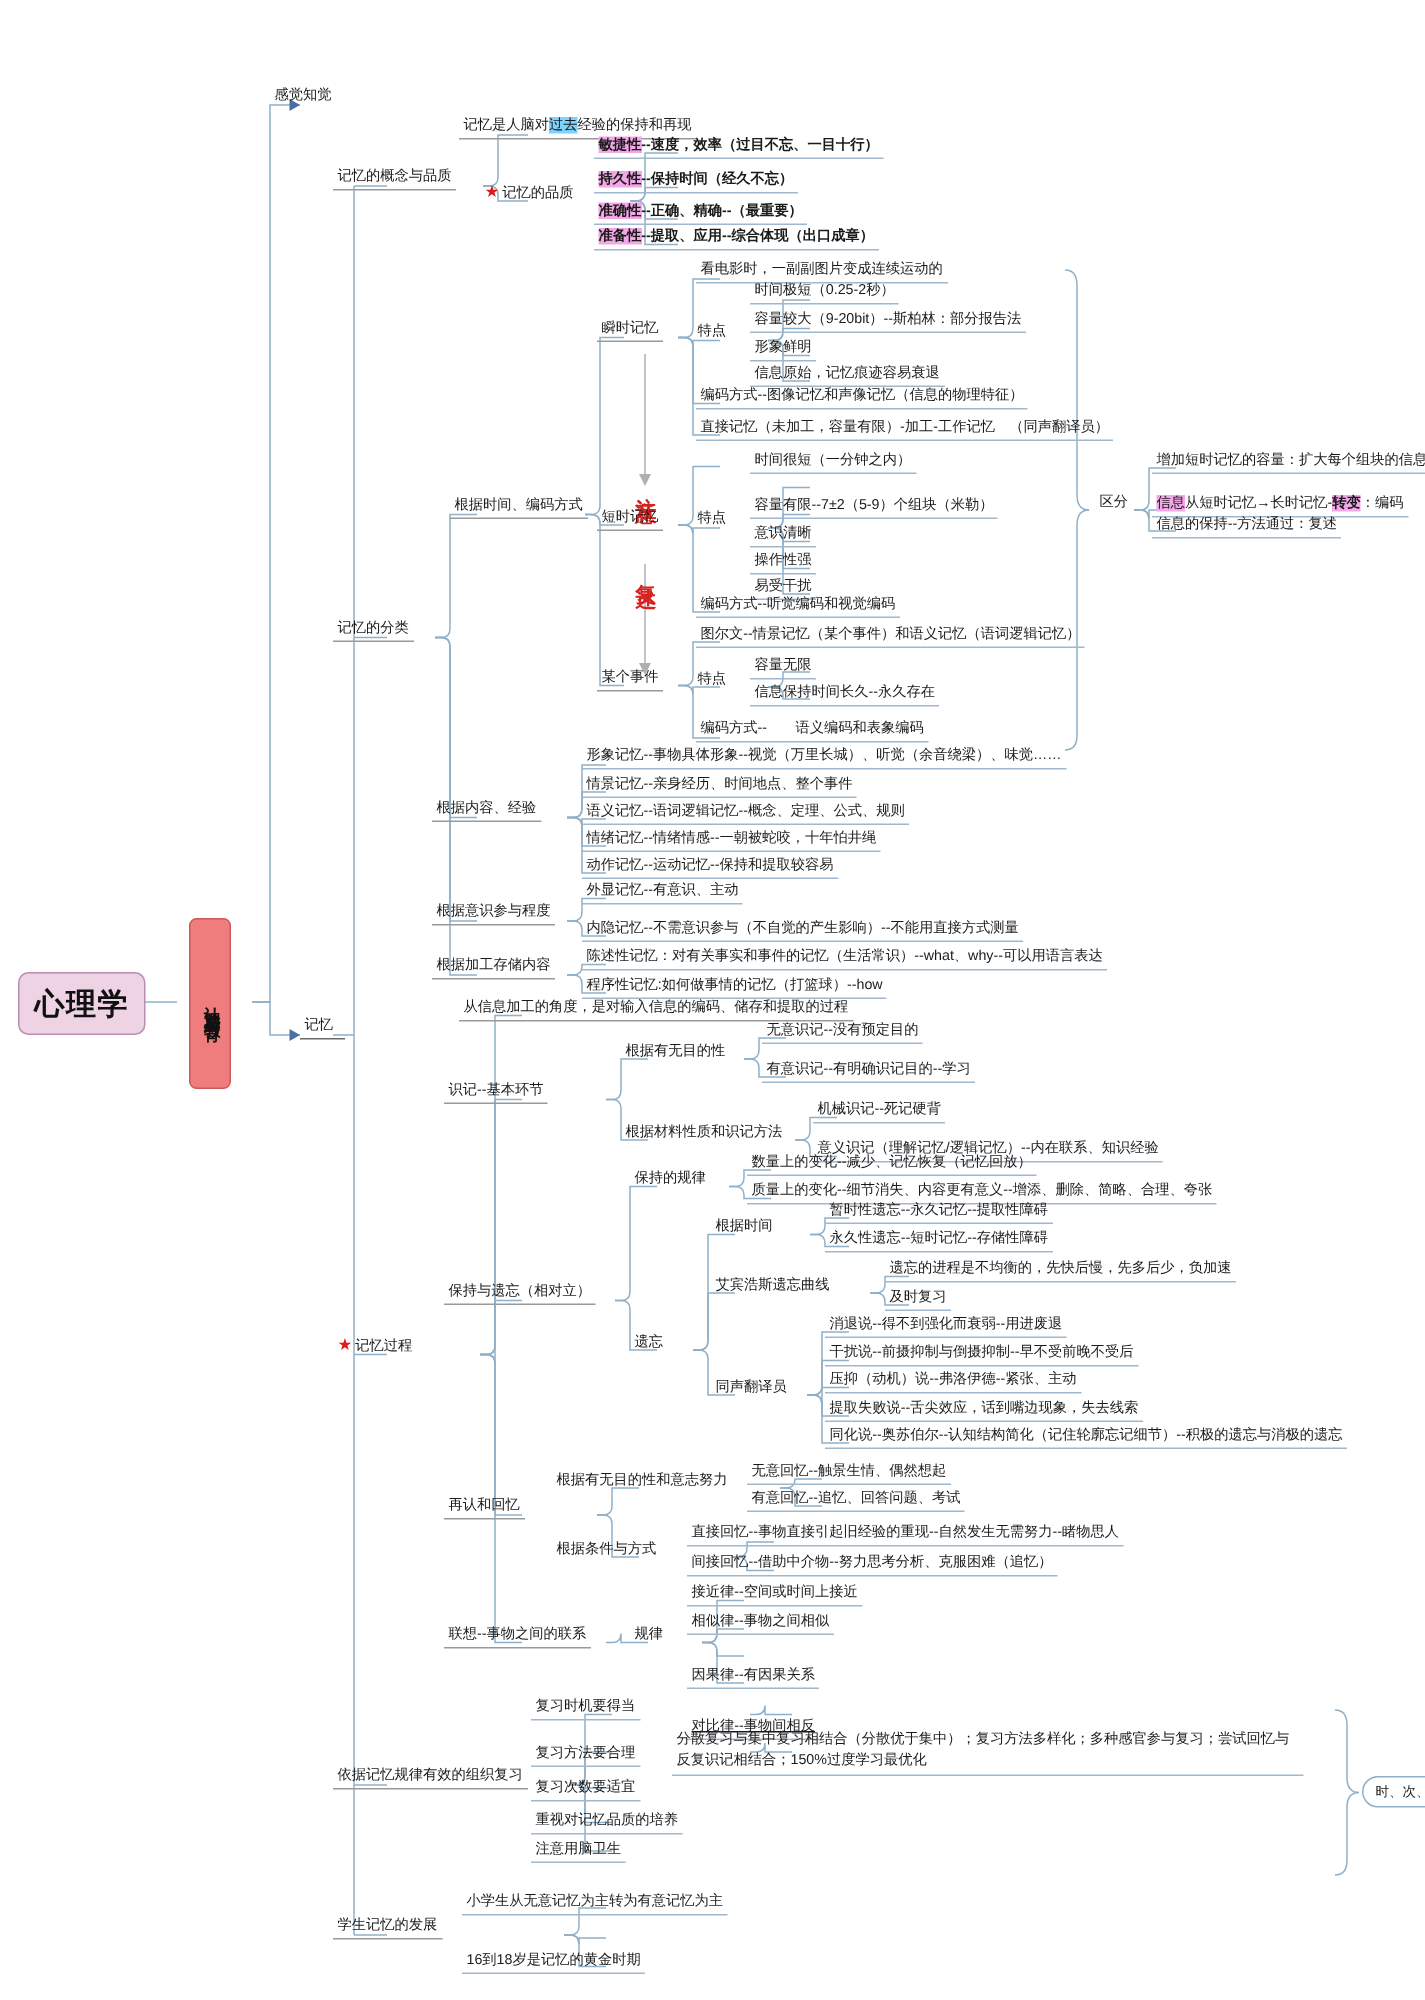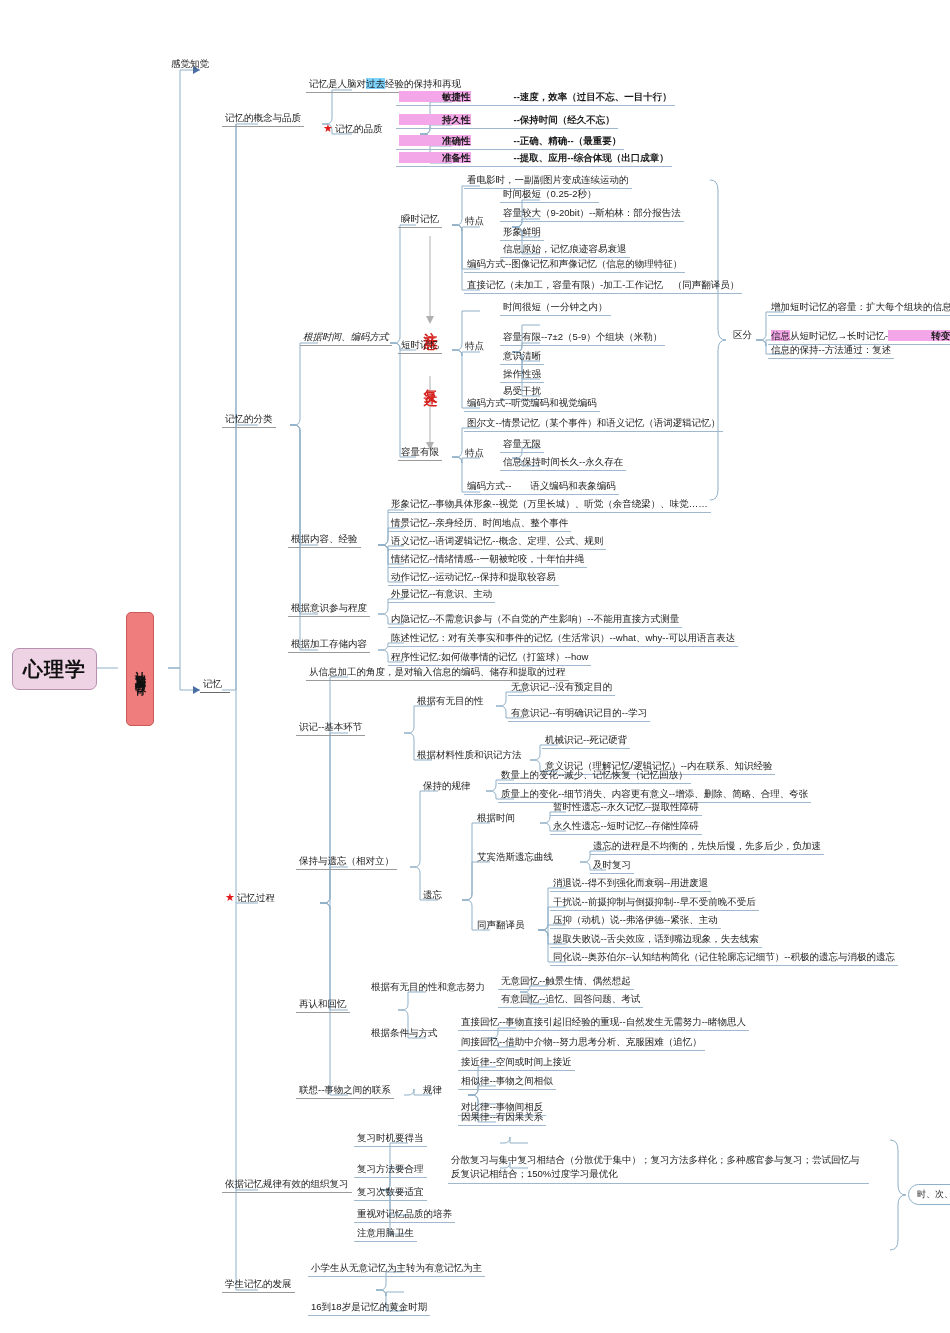--- a/index.html
+++ b/index.html
@@ -62,21 +62,21 @@
     font-weight:bold;
     writing-mode:vertical-rl;
     text-orientation:upright;
     letter-spacing:3px;
     border-bottom:none;
     white-space:nowrap;
   }
   .star{color:#e0191b;font-size:11px;margin-right:2px;}
   .hl-cyan{background:#7dd3fc;}
   .hl-pink{background:#f3a7e8;}
-  .b{font-weight:bold;padding-left:43px;}
+  .b{font-weight:bold;}
   .pill{
     position:absolute;
     border:1px solid #8fb0c8;
     border-radius:11px;
     font-size:9px;
     padding:3px 8px;
     white-space:nowrap;
     color:#1a1a1a;
     background:#fff;
   }
@@ -239,21 +239,21 @@
   </svg>
 
   <div class="root" style="left:12px;top:648px;width:83px;height:40px;">
     <span>心理学</span>
   </div>
 
   <div class="vbox" style="left:126px;top:612px;width:26px;height:112px;">
     <span>认知发展与教育</span>
   </div>
 
-  <div class="node plain nb" style="left:168px;top:57px;">
+  <div class="node plain nb" style="left:180px;top:57px;">
     <span>感觉知觉</span>
   </div>
 
   <div class="node plain" style="left:200px;top:677px;width:24px;border-bottom:1px solid #6b6b6b;">
     <span>记忆</span>
   </div>
 
   <div class="node plain" style="left:222px;top:111px;">
     <span>记忆的概念与品质</span>
   </div>
@@ -273,21 +273,21 @@
   <div class="node" style="left:396px;top:134px;">
     <span class="hl-pink b">准确性</span><span class="b">--正确、精确--（最重要）</span>
   </div>
   <div class="node" style="left:396px;top:151px;">
     <span class="hl-pink b">准备性</span><span class="b">--提取、应用--综合体现（出口成章）</span>
   </div>
 
   <div class="node plain" style="left:222px;top:412px;">
     <span>记忆的分类</span>
   </div>
-  <div class="node plain" style="left:300px;top:330px;font-style:italic;">
+  <div class="node plain" style="left:300px;top:330px;">
     <span>根据时间、编码方式</span>
   </div>
 
   <div class="redv" style="left:422px;top:320px;">
     <span>注意</span>
   </div>
   <div class="redv" style="left:422px;top:378px;">
     <span>复述</span>
   </div>
 
@@ -341,21 +341,21 @@
     <span>易受干扰</span>
   </div>
   <div class="node" style="left:464px;top:396px;">
     <span>编码方式--听觉编码和视觉编码</span>
   </div>
 
   <div class="node" style="left:464px;top:416px;">
     <span>图尔文--情景记忆（某个事件）和语义记忆（语词逻辑记忆）</span>
   </div>
   <div class="node plain" style="left:398px;top:445px;">
-    <span>容量有限</span>
+    <span>某个事件</span>
   </div>
   <div class="node nb" style="left:462px;top:446px;">
     <span>特点</span>
   </div>
   <div class="node" style="left:500px;top:437px;">
     <span>容量无限</span>
   </div>
   <div class="node" style="left:500px;top:455px;">
     <span>信息保持时间长久--永久存在</span>
   </div>
@@ -524,21 +524,21 @@
   </div>
   <div class="node plain nb" style="left:420px;top:1083px;">
     <span>规律</span>
   </div>
   <div class="node" style="left:458px;top:1055px;">
     <span>接近律--空间或时间上接近</span>
   </div>
   <div class="node" style="left:458px;top:1074px;">
     <span>相似律--事物之间相似</span>
   </div>
-  <div class="node" style="left:458px;top:1100px;">
+  <div class="node" style="left:458px;top:1144px;text-decoration:underline;">
     <span>对比律--事物间相反</span>
   </div>
   <div class="node" style="left:458px;top:1110px;">
     <span>因果律--有因果关系</span>
   </div>
 
   <div class="node plain" style="left:222px;top:1177px;">
     <span>依据记忆规律有效的组织复习</span>
   </div>
   <div class="node" style="left:354px;top:1131px;">

